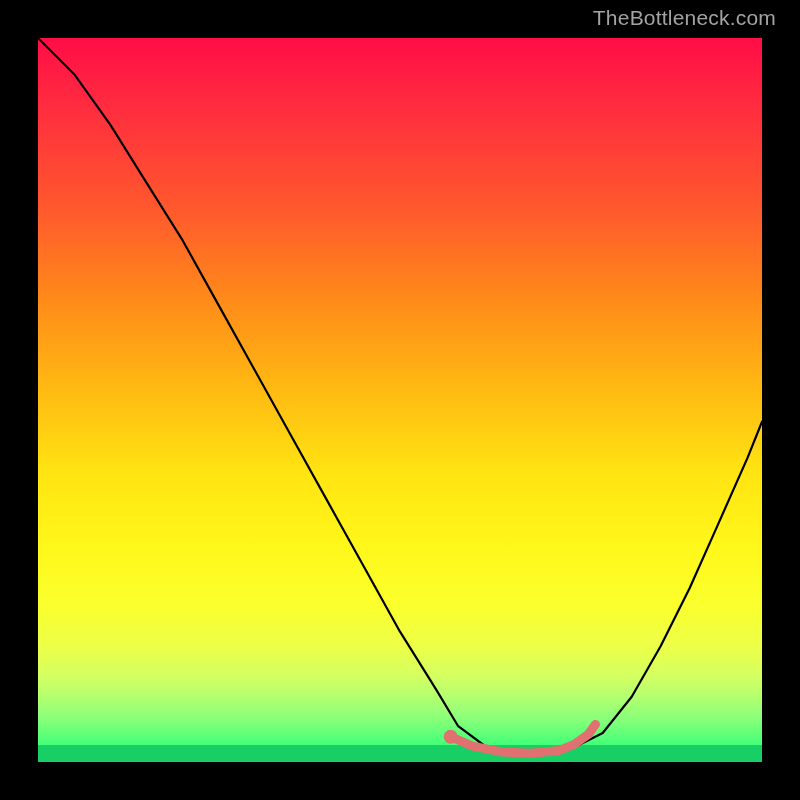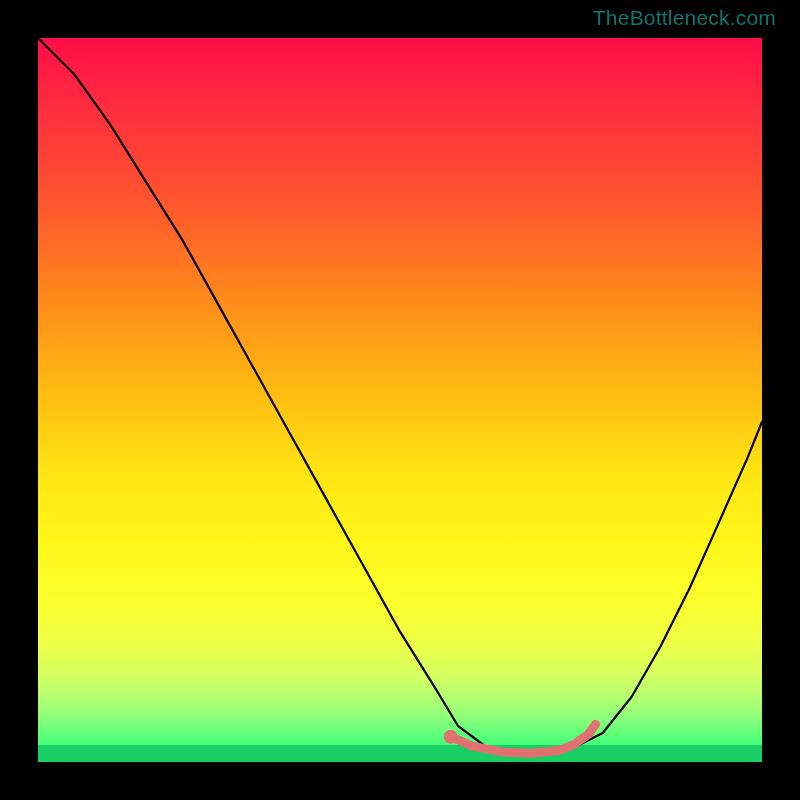--- a/index.html
+++ b/index.html
@@ -53,21 +53,21 @@
     left: 38px;
     top: 38px;
     width: 724px;
     height: 724px;
     pointer-events: none;
   }
   .watermark {
     position: absolute;
     top: 6px;
     right: 24px;
-    color: #0f766e;
+    color: #a3a3a3;
     font-size: 21px;
     font-weight: 500;
     letter-spacing: 0.2px;
   }
 </style>
 </head>
 <body>
 
 <div class="frame">
   <div class="bg"></div>

